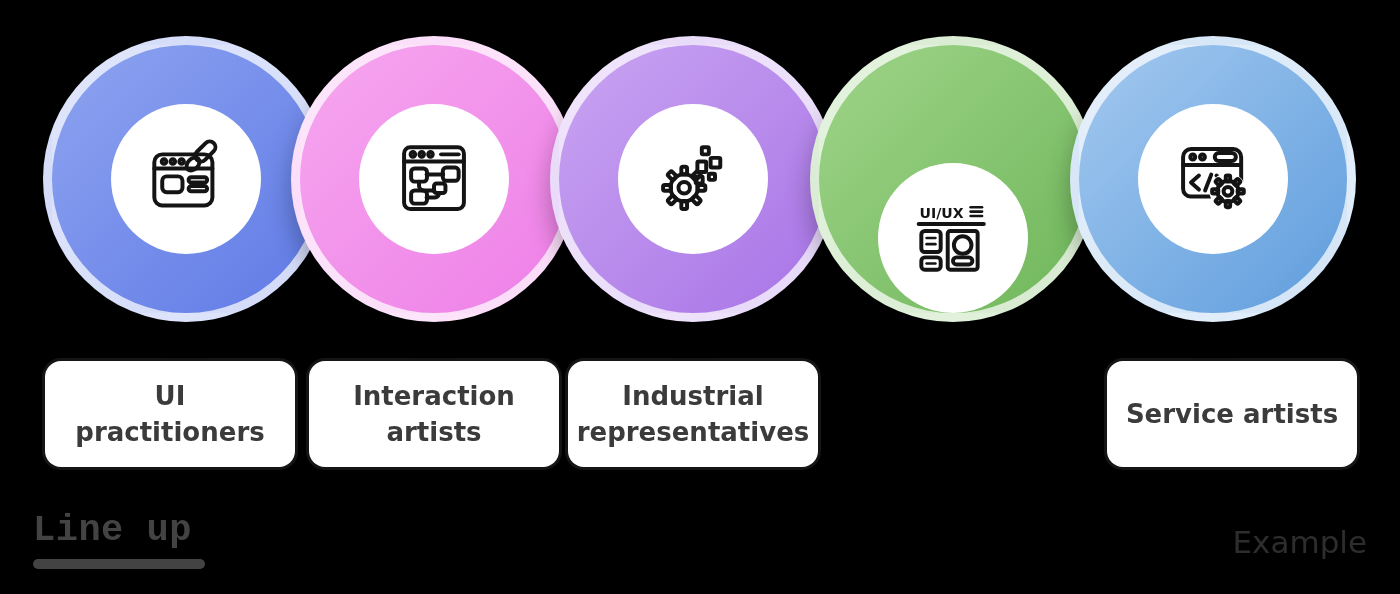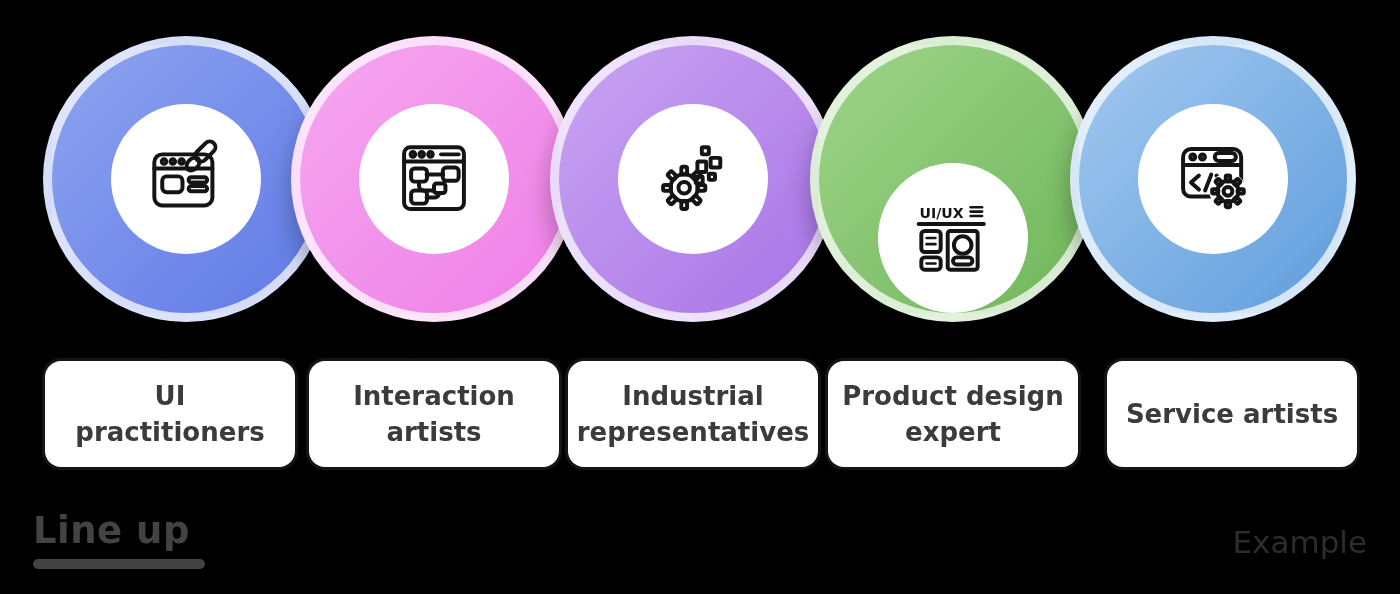--- a/index.html
+++ b/index.html
@@ -40,21 +40,21 @@
     box-shadow:0 0 0 3px rgba(60,60,60,0.35);
   }
   .label-box span{
     color:#3b3b3b;font-size:26px;font-weight:600;line-height:36px;
     white-space:pre-line;
   }
 
   
   .footer-title{
     position:absolute;left:33px;top:509px;
-    color:#434343;font-size:37px;font-weight:bold;letter-spacing:0.5px;
+    color:#434343;font-size:37px;font-weight:bold;letter-spacing:0.5px;font-family:Liberation Mono, monospace;
   }
   .footer-underline{
     position:absolute;left:33px;top:559px;
     width:172px;height:10px;border-radius:5px;background:#434343;
   }
   .footer-note{
     position:absolute;right:33px;top:524px;
     color:#2d2d2d;font-size:31px;font-weight:normal;
   }
 </style>
@@ -181,24 +181,20 @@
 practitioners</span>
     </div>
   <div class="label-box" style="left:309px;">
       <span>Interaction
 artists</span>
     </div>
   <div class="label-box" style="left:568px;">
       <span>Industrial
 representatives</span>
     </div>
-  <div class="label-box" style="left:828px;">
-      <span>Product design
-expert</span>
-    </div>
   <div class="label-box" style="left:1088px;margin-left:19px;">
       <span>Service artists</span>
     </div>
 
   <div class="footer-title">Line up</div>
   <div class="footer-underline"></div>
   <div class="footer-note">Example</div>
 
 </div>
 

